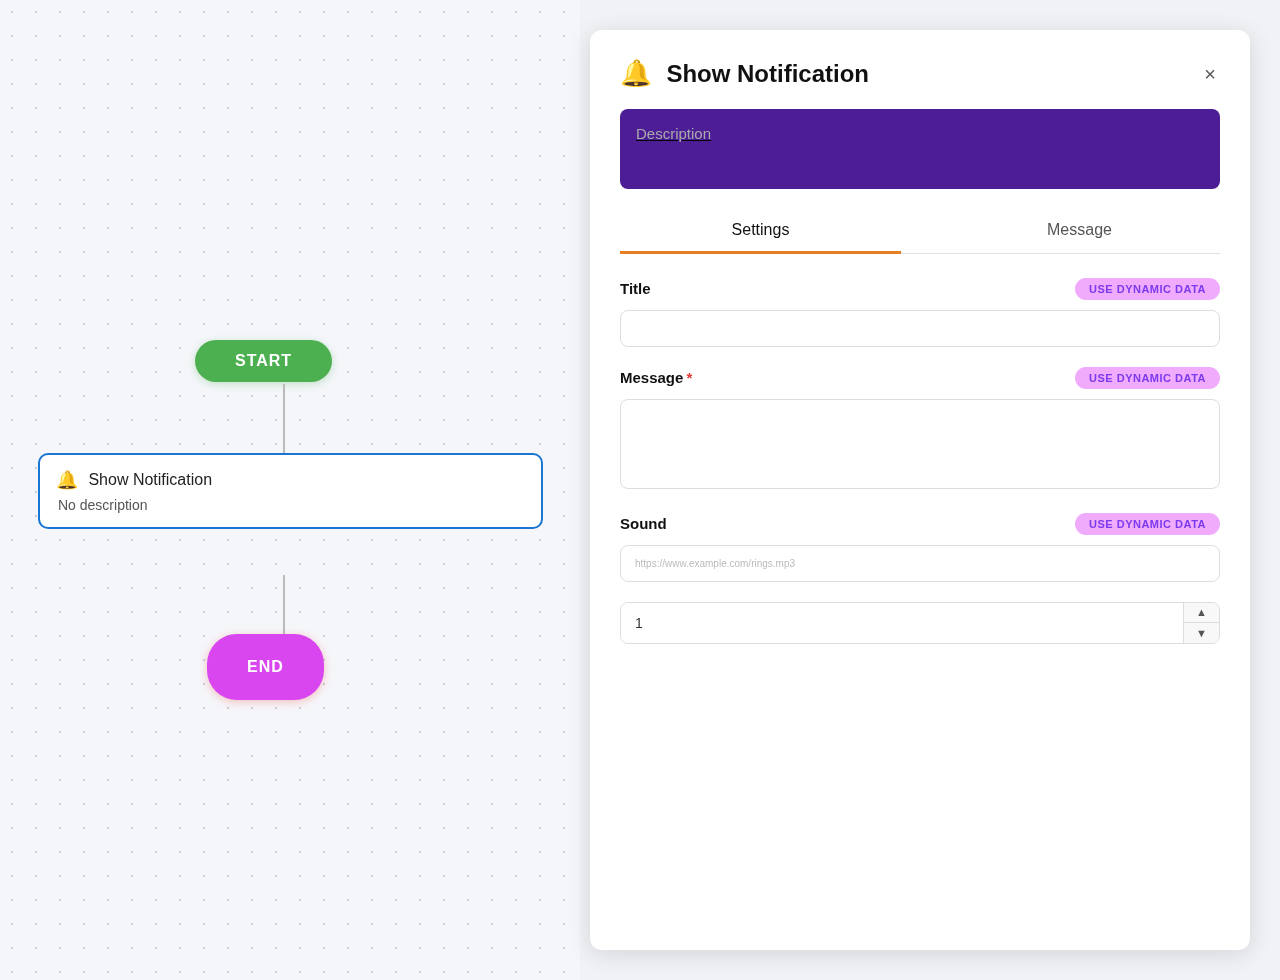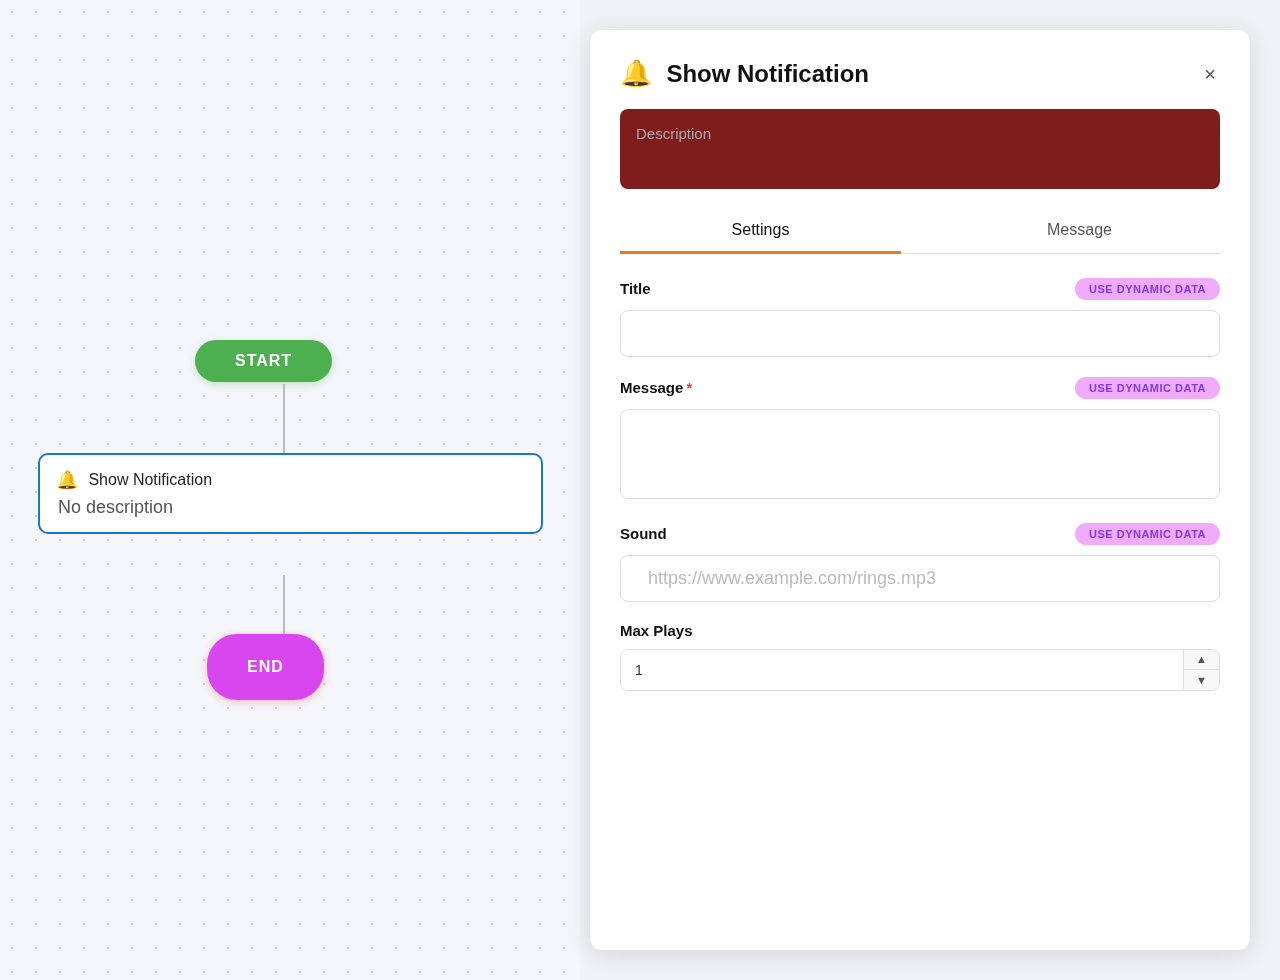--- a/index.html
+++ b/index.html
@@ -86,21 +86,21 @@
       font-size: 18px;
     }
 
     .node-title {
       font-size: 16px;
       font-weight: 500;
       color: #222;
     }
 
     .node-description {
-      font-size: 18px;
+      font-size: 14px;
       color: #555;
       padding-left: 2px;
     }
 
     
     .connector {
       position: absolute;
       left: 283px;
       width: 2px;
       background: #bbb;
@@ -160,24 +160,25 @@
       border: none;
       cursor: pointer;
       font-size: 20px;
       color: #555;
       padding: 4px;
       line-height: 1;
     }
 
     .description-area {
       margin: 0 30px 20px 30px;
-      background: #7f1d1d;
+      background: #4c1d95;
       border-radius: 8px;
       padding: 16px;
       min-height: 80px;
+      text-decoration: underline;
     }
 
     .description-placeholder {
       color: #aaa;
       font-size: 15px;
     }
 
     
     .tabs {
       display: flex;
@@ -239,22 +240,22 @@
       font-weight: 700;
       letter-spacing: 0.5px;
       cursor: pointer;
       text-transform: uppercase;
     }
 
     .text-input {
       width: 100%;
       border: 1.5px solid #ddd;
       border-radius: 8px;
-      padding: 12px 27px;
-      font-size: 18px;
+      padding: 12px 14px;
+      font-size: 10px;
       color: #333;
       outline: none;
       margin-bottom: 20px;
       background: white;
     }
 
     .text-input::placeholder {
       color: #bbb;
     }
 
@@ -384,23 +385,20 @@
     <textarea class="textarea-input" placeholder="" style=""></textarea>
 
     
     <div class="field-row">
       <span class="field-label">Sound</span>
       <button class="use-dynamic-btn">USE DYNAMIC DATA</button>
     </div>
     <input type="text" class="text-input" placeholder="https://www.example.com/rings.mp3" style="">
 
     
-    <div class="field-row">
-      <span class="field-label">Max Plays</span>
-    </div>
     <div class="stepper-wrapper">
       <input type="number" class="stepper-input" value="1" style="">
       <div class="stepper-controls">
         <button class="stepper-btn">▲</button>
         <button class="stepper-btn">▼</button>
       </div>
     </div>
 
   </div>
 </div>

